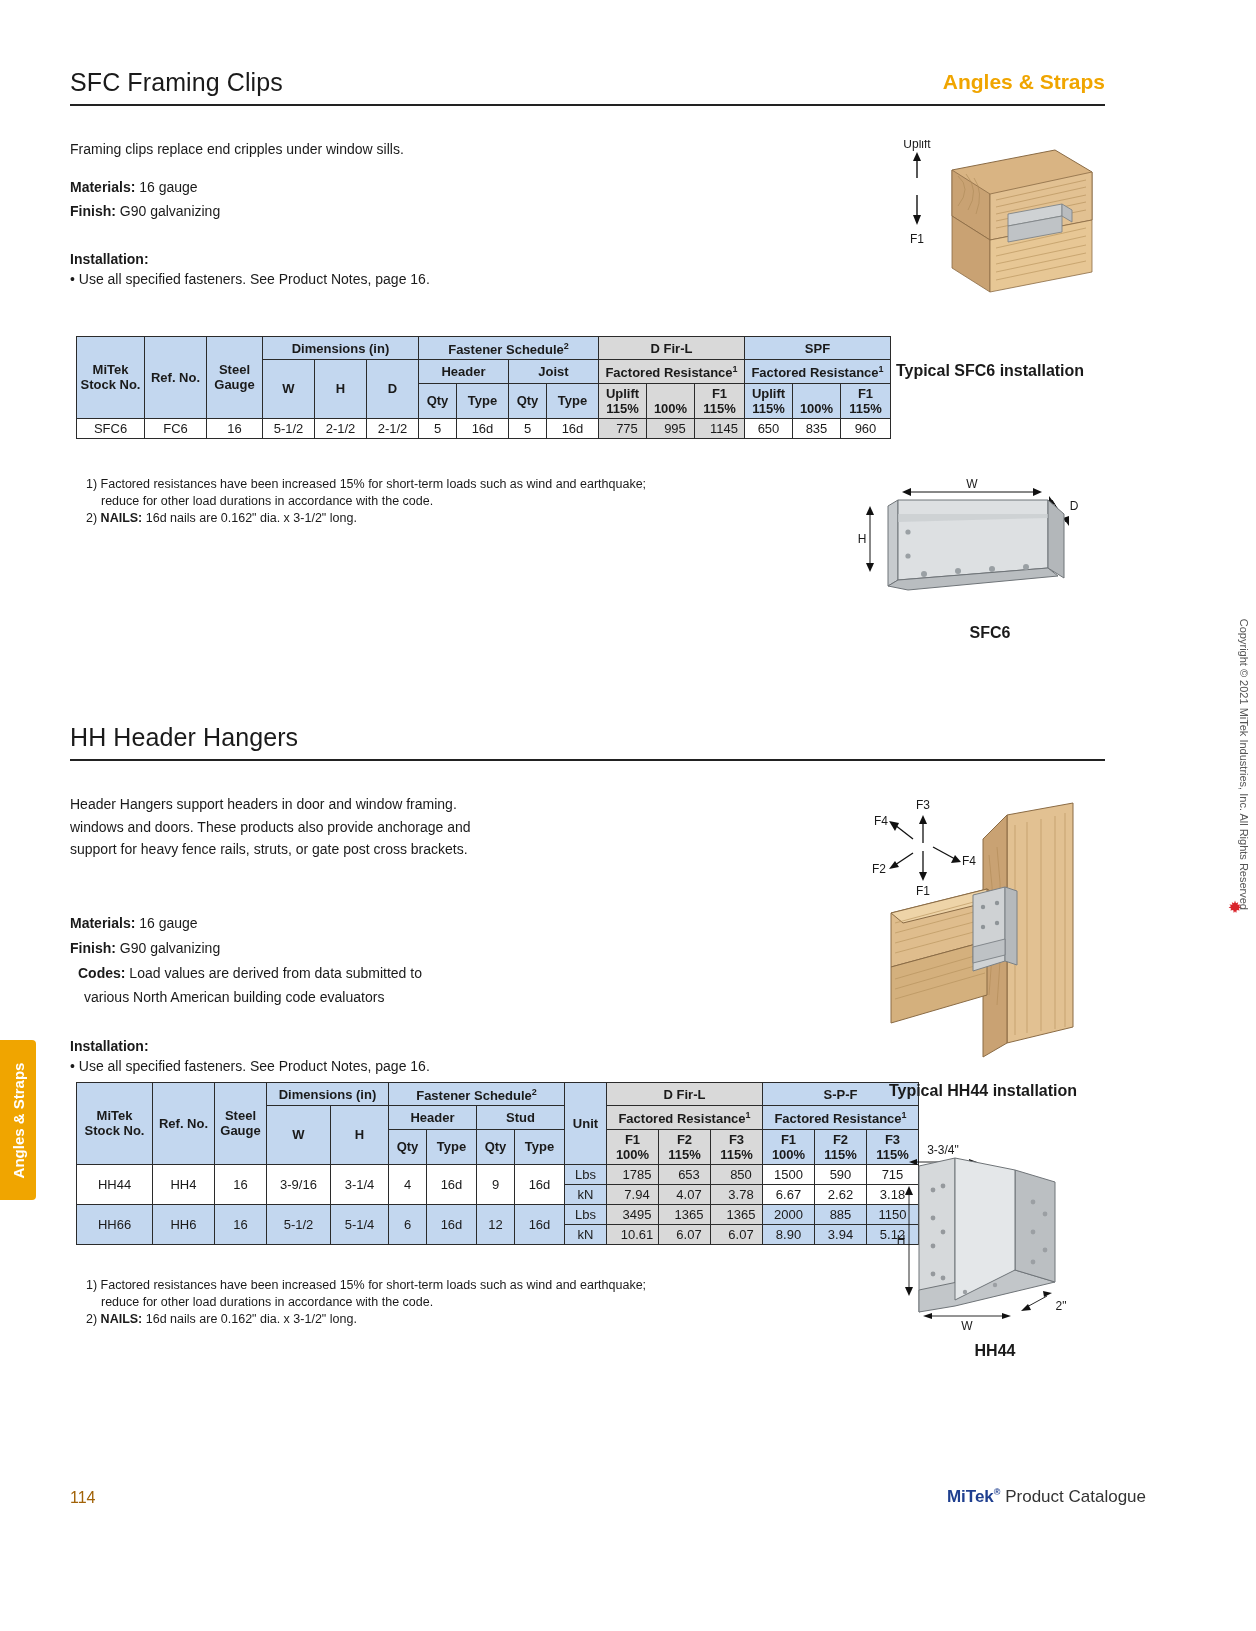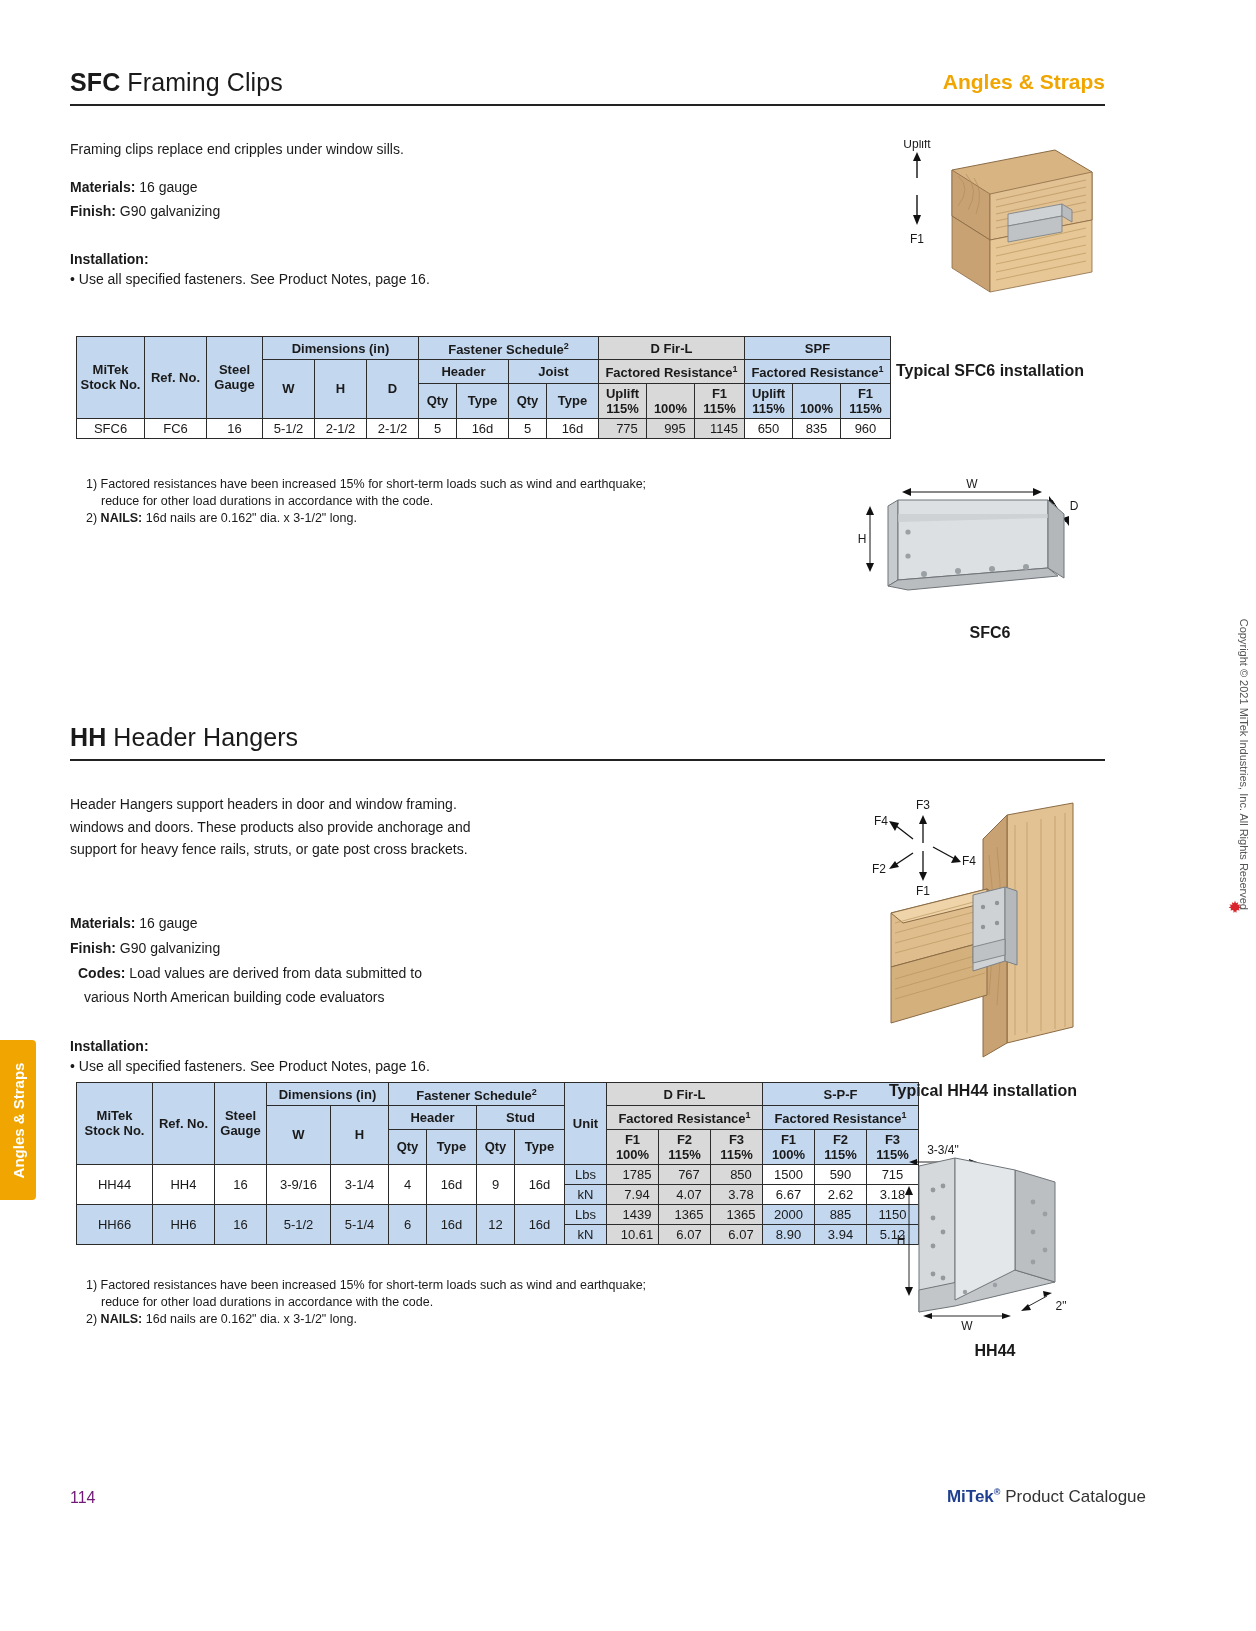--- a/index.html
+++ b/index.html
@@ -10,21 +10,21 @@
     font-family:"Liberation Sans", sans-serif;
     color:#1a1a1a;
     position:relative;
     overflow:hidden;
   }
   .page { position:relative; width:1256px; height:1631px; }
 
   
   .sec-head { position:absolute; left:70px; width:1035px; }
   .sec-head .title { font-size:25px; letter-spacing:.1px; white-space:nowrap; }
-  .sec-head .title .code { font-weight:bold;text-align:center; }
+  .sec-head .title .code { font-weight:normal;text-align:center; }
   .sec-head .title .name { font-weight:normal; }
   .sec-head .rule { border-bottom:2px solid #222; margin-top:7px; }
   .sec-head .right-label {
     position:absolute; right:0; top:2px;
     color:#f0a500; font-weight:bold; font-size:21px; white-space:nowrap;
   }
 
   
   .body-text { position:absolute; font-size:14px; line-height:22.5px; }
   .body-text b { font-weight:bold; }
@@ -82,21 +82,21 @@
     position:absolute; right:6px; top:910px;
     font-size:11px; color:#555; white-space:nowrap;
     transform:rotate(90deg); transform-origin:right top;
   }
   .maple {
     position:absolute; right:14px; top:900px;
     width:14px; height:14px;
   }
 
   
-  .pagenum { position:absolute; left:70px; top:1489px; font-size:16px; color:#701a75; }
+  .pagenum { position:absolute; left:70px; top:1489px; font-size:16px; color:#a16207; }
   .footer-brand { position:absolute; right:110px; top:1487px; font-size:17px; color:#333; white-space:nowrap; }
   .footer-brand .mt { color:#1f3f8f; font-weight:bold; }
   .footer-brand .sup { font-size:9px; vertical-align:super; }
 
   
   svg { display:block; }
   .dimlabel { font-family:"Liberation Sans", sans-serif; font-size:12px; fill:#1a1a1a; }
 </style>
 </head>
 <body>
@@ -424,21 +424,21 @@
         <td class="datacell" rowspan="2">HH4</td>
         <td class="datacell" rowspan="2">16</td>
         <td class="datacell" rowspan="2">3-9/16</td>
         <td class="datacell" rowspan="2">3-1/4</td>
         <td class="datacell" rowspan="2">4</td>
         <td class="datacell" rowspan="2">16d</td>
         <td class="datacell" rowspan="2">9</td>
         <td class="datacell" rowspan="2">16d</td>
         <td class="lbl">Lbs</td>
         <td class="datacell grey">1785</td>
-        <td class="datacell grey">767</td>
+        <td class="datacell grey">653</td>
         <td class="datacell grey">850</td>
         <td class="datacell">1500</td>
         <td class="datacell">590</td>
         <td class="datacell">715</td>
       </tr>
       <tr>
         <td class="lbl">kN</td>
         <td class="datacell grey">7.94</td>
         <td class="datacell grey">4.07</td>
         <td class="datacell grey">3.78</td>
@@ -451,21 +451,21 @@
         <td class="datacell" rowspan="2">HH66</td>
         <td class="datacell" rowspan="2">HH6</td>
         <td class="datacell" rowspan="2">16</td>
         <td class="datacell" rowspan="2">5-1/2</td>
         <td class="datacell" rowspan="2">5-1/4</td>
         <td class="datacell" rowspan="2">6</td>
         <td class="datacell" rowspan="2">16d</td>
         <td class="datacell" rowspan="2">12</td>
         <td class="datacell" rowspan="2">16d</td>
         <td class="lbl">Lbs</td>
-        <td class="datacell grey">1439</td>
+        <td class="datacell grey">3495</td>
         <td class="datacell grey">1365</td>
         <td class="datacell grey">1365</td>
         <td class="datacell">2000</td>
         <td class="datacell">885</td>
         <td class="datacell">1150</td>
       </tr>
       <tr class="alt">
         <td class="lbl">kN</td>
         <td class="datacell grey">10.61</td>
         <td class="datacell grey">6.07</td>

